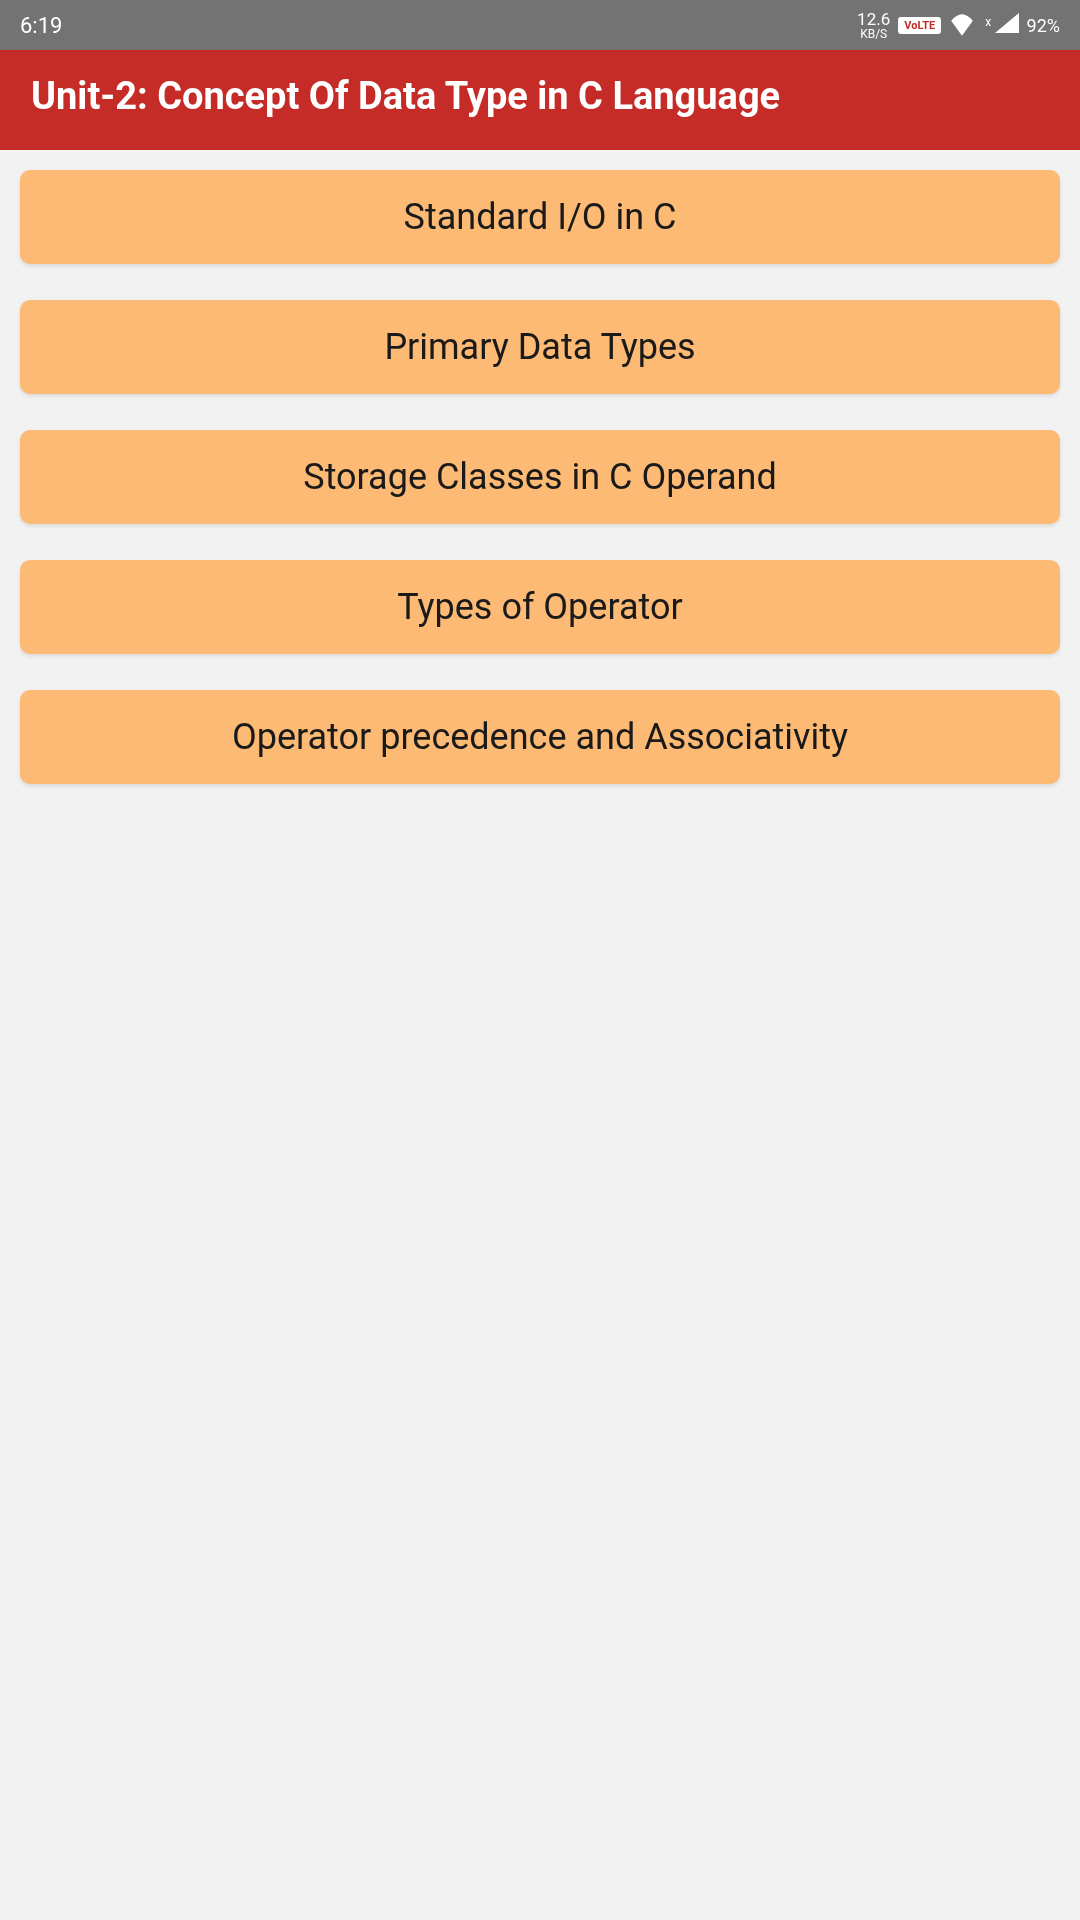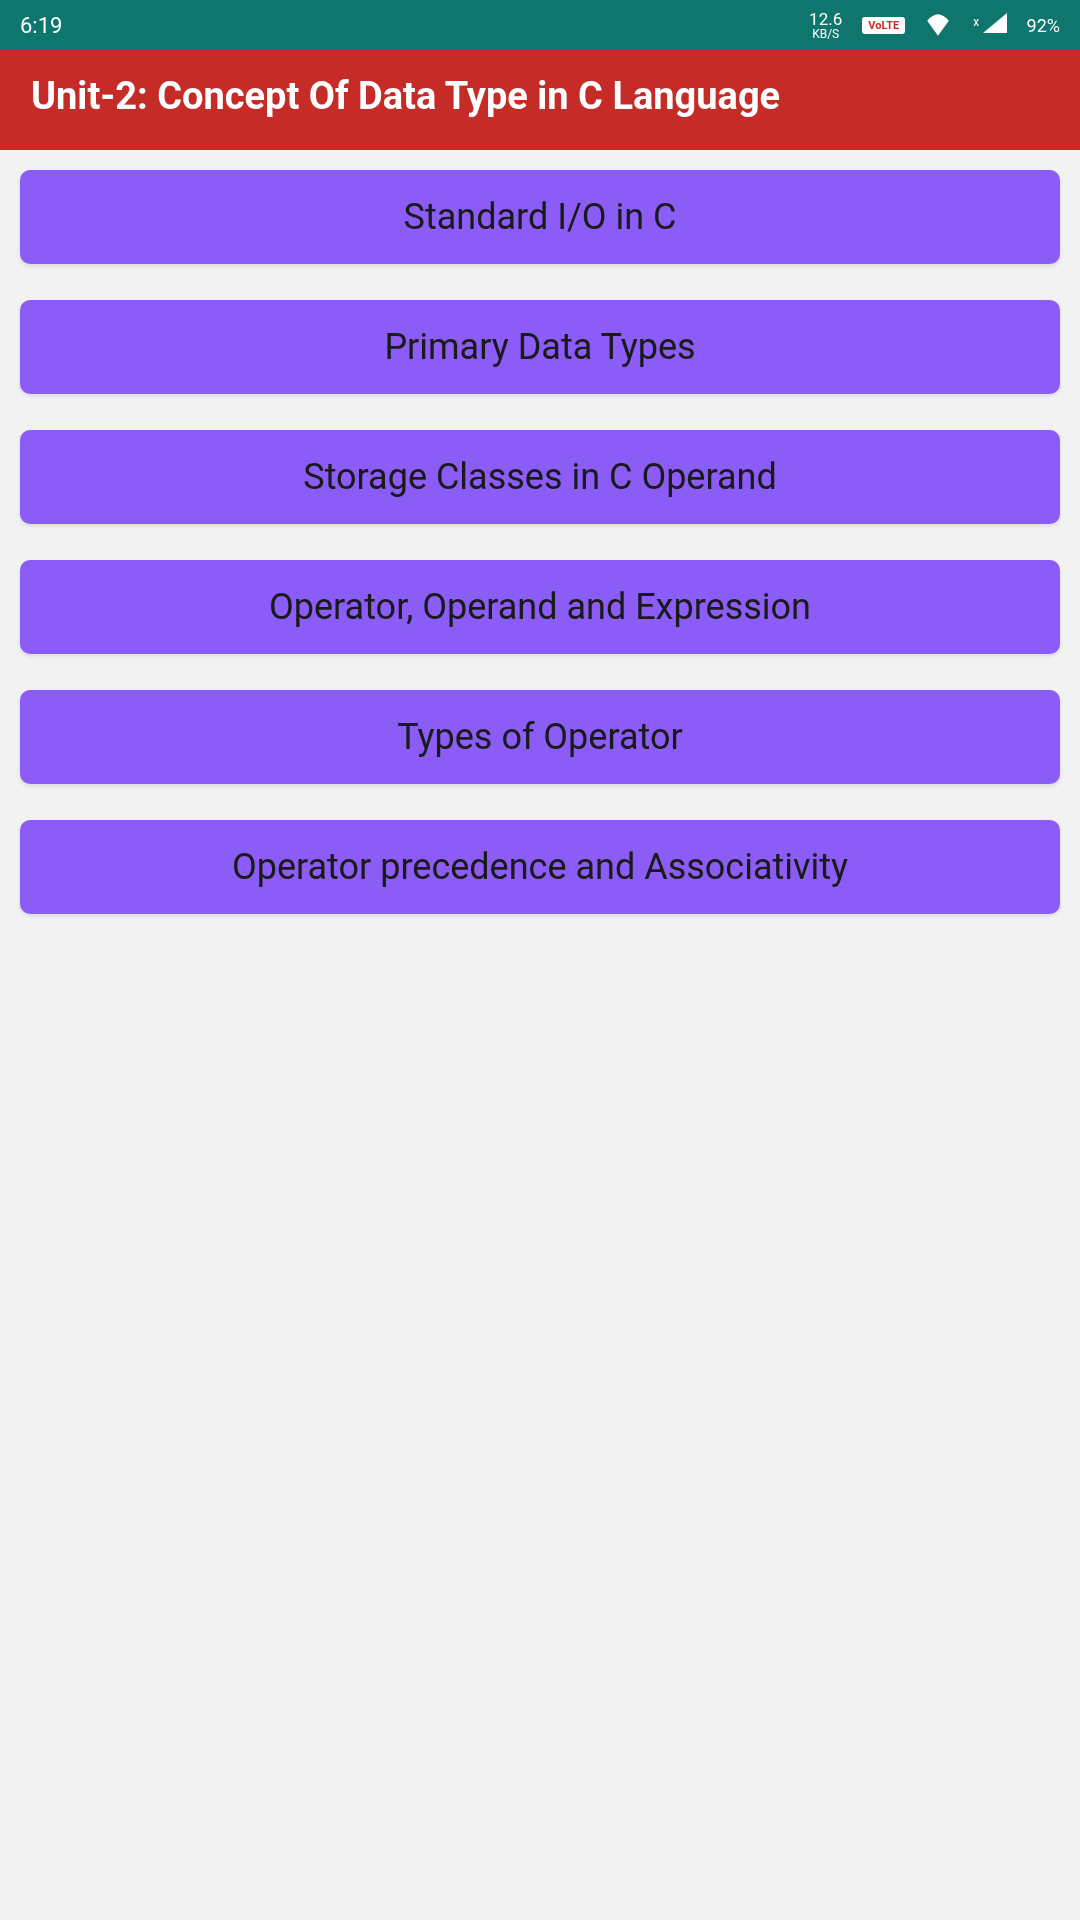--- a/index.html
+++ b/index.html
@@ -10,38 +10,38 @@
     
     body {
       font-family: -apple-system, BlinkMacSystemFont, 'Segoe UI', Roboto, sans-serif;
       background-color: #f2f2f2;
       width: 1080px;
       height: 1920px;
       overflow: hidden;
     }
     
     .status-bar {
-      background-color: #0f766e;
+      background-color: #737373;
       height: 50px;
       display: flex;
       align-items: center;
       justify-content: space-between;
       padding: 0 20px;
       color: white;
       font-size: 22px;
     }
     
     .status-left {
       font-weight: 400;
     }
     
     .status-right {
       display: flex;
       align-items: center;
-      gap: 20px;
+      gap: 8px;
     }
     
     .network-speed {
       display: flex;
       flex-direction: column;
       align-items: center;
       line-height: 1;
     }
     
     .network-speed-value {
@@ -81,21 +81,21 @@
       font-weight: 700;
       text-align: left;
       margin-left: 11px;
     }
     
     .content {
       padding: 20px 20px;
     }
     
     .list-item {
-      background-color: #8b5cf6;
+      background-color: #fdba74;
       border-radius: 10px;
       padding: 26px 20px;
       margin-bottom: 36px;
       text-align: center;
       font-size: 36px;
       font-weight: 400;
       color: #1a1a1a;
       box-shadow: 0 2px 4px rgba(0,0,0,0.1);
       cursor: pointer;
     }
@@ -134,16 +134,15 @@
 </div>
 
 <div class="app-bar">
   <div class="app-bar-title">Unit-2: Concept Of Data Type in C Language</div>
 </div>
 
 <div class="content">
   <div class="list-item">Standard I/O in C</div>
   <div class="list-item">Primary Data Types</div>
   <div class="list-item">Storage Classes in C Operand</div>
-  <div class="list-item">Operator, Operand and Expression</div>
   <div class="list-item">Types of Operator</div>
   <div class="list-item">Operator precedence and Associativity</div>
 </div>
 
 </body></html>

